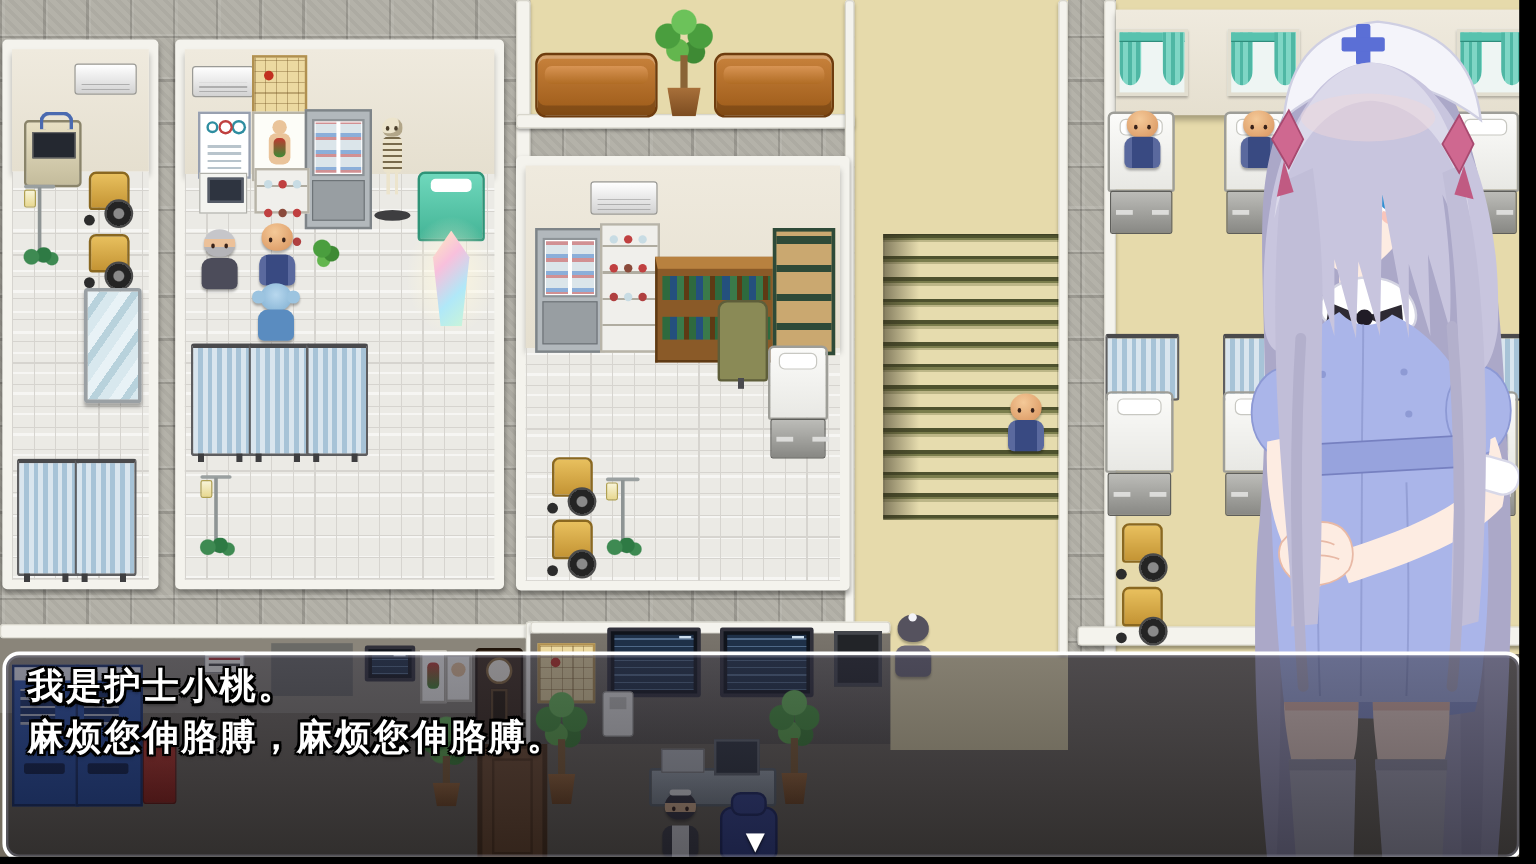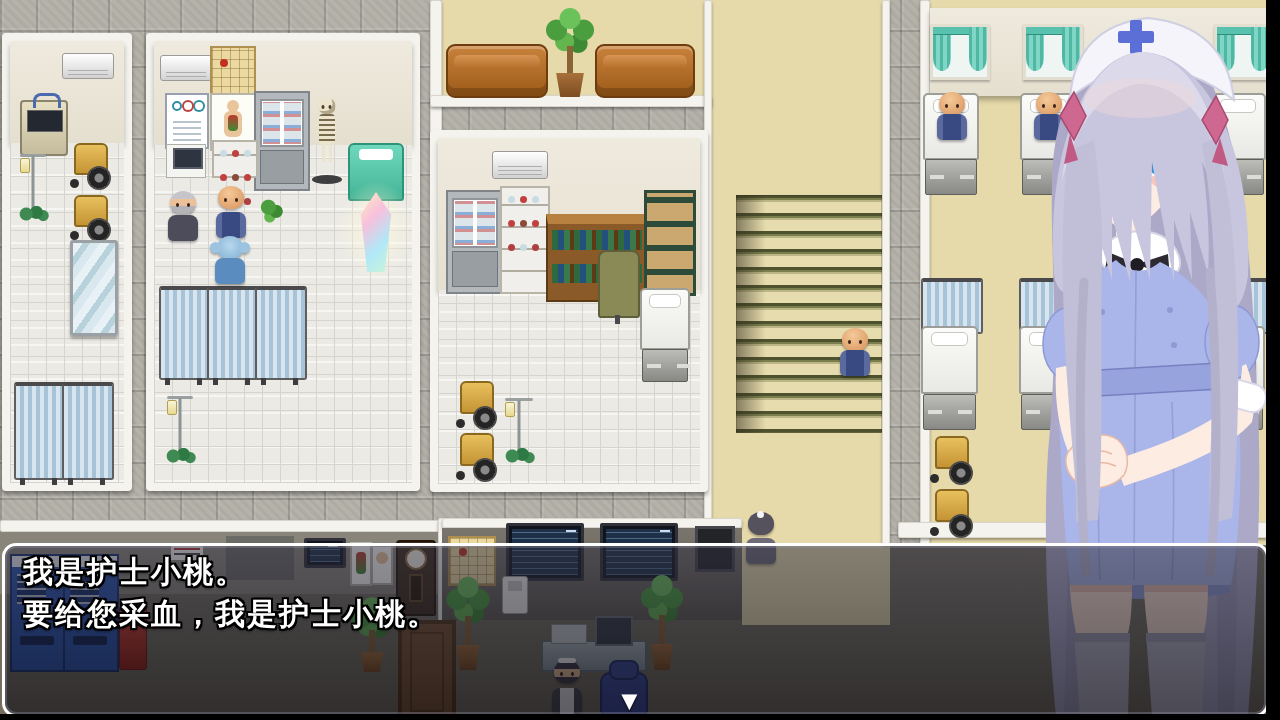--- a/index.html
+++ b/index.html
@@ -580,19 +580,19 @@
         <path d="M30,122 L24,152 L38,148 Z" fill="#c05a82"></path>
       </g>
     <g>
         <path d="M176,84 L162,108 L176,132 L188,108 Z" fill="#cf6890" stroke="#a84a70" stroke-width="1.5"></path>
         <path d="M180,126 L188,154 L172,150 Z" fill="#c05a82"></path>
       </g>
   </svg>
 
   <div class="abs dialog">
     <div class="dlgtext" style="top:6px">我是护士小桃。</div>
-    <div class="dlgtext" style="top:48px">要给您采血，我是护士小桃。</div>
+    <div class="dlgtext" style="top:48px">麻烦您伸胳膊，麻烦您伸胳膊。</div>
   </div>
   <div class="cont">▼</div>
 
   <div class="abs barR"></div>
   <div class="abs barB"></div>
 </div>
 
 </body></html>

